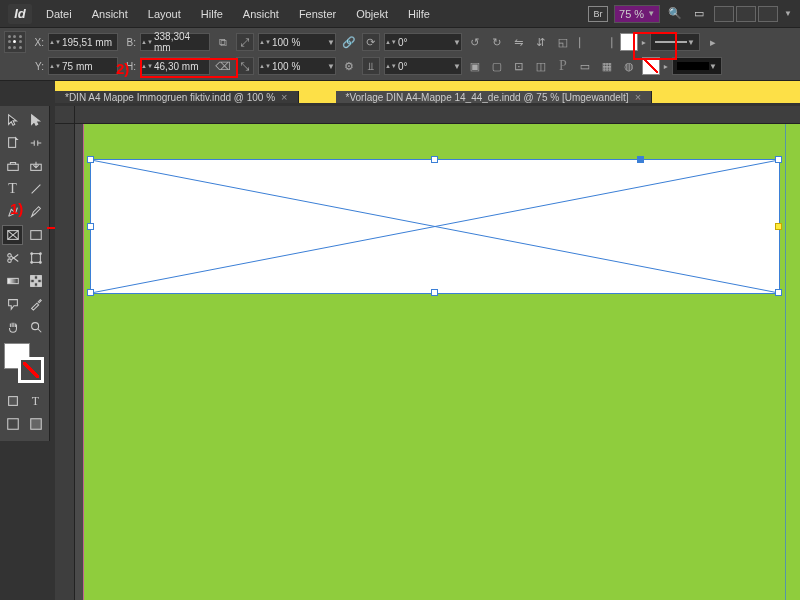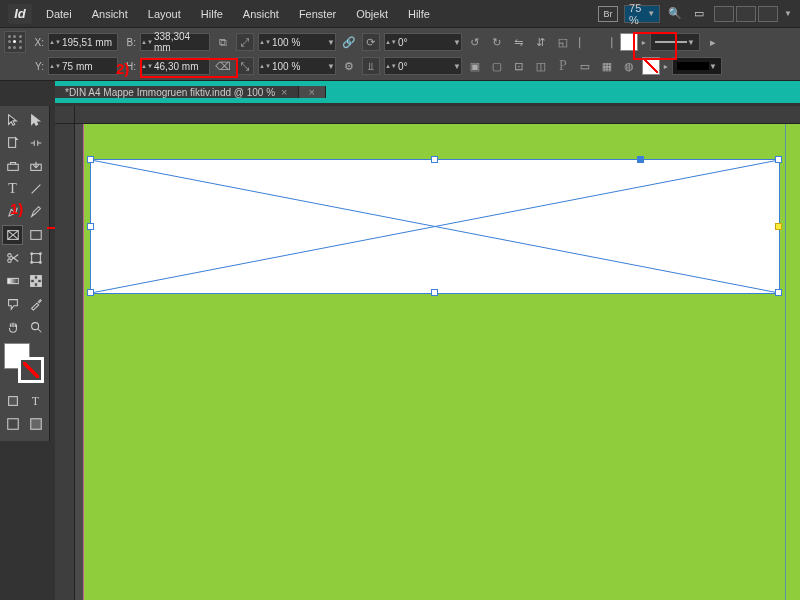--- a/index.html
+++ b/index.html
@@ -4,21 +4,21 @@
 <style>
 * { margin: 0; padding: 0; box-sizing: border-box; font-family: "Segoe UI", Tahoma, sans-serif; }
 body { width: 800px; height: 600px; background: #333333; color: #cccccc; font-size: 11px; overflow: hidden; position: relative; }
 
 
 .menubar { height: 28px; background: #333333; display: flex; align-items: center; padding: 0 8px; border-bottom: 1px solid #222; }
 .app-logo { width: 24px; height: 20px; background: #3a3a3a; color: #e5e5e5; font-weight: bold; font-style: italic; font-size: 13px; display: flex; align-items: center; justify-content: center; margin-right: 4px; border-radius: 2px; }
 .menu-item { padding: 0 10px; cursor: pointer; color: #dddddd; line-height: 28px; }
 .menubar-right { margin-left: auto; display: flex; align-items: center; gap: 6px; }
 .br-badge { width: 20px; height: 16px; border: 1px solid #888; display: flex; align-items: center; justify-content: center; font-size: 9px; }
-.zoom-box { width: 36px; height: 18px; background: #0c4a6e; border: 1px solid #555; display: flex; align-items: center; padding: 0 4px; justify-content: space-between; }
+.zoom-box { width: 46px; height: 18px; background: #701a75; border: 1px solid #555; display: flex; align-items: center; padding: 0 4px; justify-content: space-between; }
 .dropdown-arrow { font-size: 8px; color: #aaa; }
 .search-icon, .screen-mode-icon { width: 18px; height: 18px; display: flex; align-items: center; justify-content: center; color: #ccc; }
 .layout-btns { display: flex; gap: 2px; }
 .layout-btn { width: 20px; height: 16px; border: 1px solid #666; background: #3a3a3a; }
 
 
 .control-panel { background: #474747; border-bottom: 1px solid #222; padding: 2px 4px; }
 .ctrl-row { display: flex; align-items: center; gap: 4px; height: 24px; }
 .ref-point { width: 22px; height: 22px; display: grid; grid-template-columns: repeat(3, 1fr); grid-template-rows: repeat(3, 1fr); gap: 1px; padding: 2px; border: 1px solid #555; background: #3a3a3a; }
 .ref-point span { background: #888; border-radius: 50%; width: 3px; height: 3px; margin: auto; }
@@ -41,21 +41,21 @@
 .red-fill { top: 32px; left: 633px; width: 44px; height: 28px; }
 .red-annot { position: absolute; color: #ff0000; font-weight: bold; font-size: 15px; }
 .annot-2 { top: 60px; left: 116px; }
 .annot-1 { top: 200px; left: 10px; }
 
 
 .red-arrow { position: absolute; top: 227px; left: 47px; width: 100px; height: 2px; background: #ff0000; }
 .red-arrow::after { content: ""; position: absolute; right: -2px; top: -5px; border-left: 12px solid #ff0000; border-top: 6px solid transparent; border-bottom: 6px solid transparent; }
 
 
-.doc-tabs { height: 22px; background: #14b8a6; display: flex; align-items: center; margin-left: 55px; }
+.doc-tabs { height: 22px; background: #fde047; display: flex; align-items: flex-end; margin-left: 55px; gap: 37px; }
 .doc-tab { display: flex; align-items: center; padding: 0 10px; font-size: 10px; color: #ccc; border-right: 1px solid #222; background: #3a3a3a; gap: 6px; }
 .doc-tab.active { background: #4a4a4a; }
 .tab-close { font-size: 11px; color: #999; }
 
 
 .toolbox { position: absolute; left: 0; top: 106px; width: 50px; background: #474747; border-right: 1px solid #222; padding: 4px 2px; }
 .tool-row { display: flex; gap: 2px; margin-bottom: 3px; }
 .tool { width: 21px; height: 20px; display: flex; align-items: center; justify-content: center; background: #474747; color: #ccc; font-size: 12px; border: 1px solid transparent; cursor: pointer; position: relative; }
 .tool.selected { background: #2a2a2a; border: 1px solid #666; }
 .tool svg { width: 14px; height: 14px; stroke: #ccc; fill: none; stroke-width: 1.2; }
@@ -215,20 +215,21 @@
 <div class="red-box red-h-field"></div>
 <div class="red-box red-fill"></div>
 <div class="red-annot annot-2">2)</div>
 
 <div class="doc-tabs">
   <div class="doc-tab">
     <span>*DIN A4 Mappe Immogruen fiktiv.indd @ 100 %</span>
     <span class="tab-close">×</span>
   </div>
   <div class="doc-tab active">
+    <span>*Vorlage DIN A4-Mappe 14_44_de.indd @ 75 % [Umgewandelt]</span>
     <span class="tab-close">×</span>
   </div>
 </div>
 
 <div class="toolbox">
   <div class="tool-row">
     <div class="tool">
         <svg viewBox="0 0 16 16">
           <path d="M3 2 L3 13 L6 10 L8 14 L10 13 L8 9 L12 9 Z" fill="#333" stroke="#ccc"></path>
         </svg>

